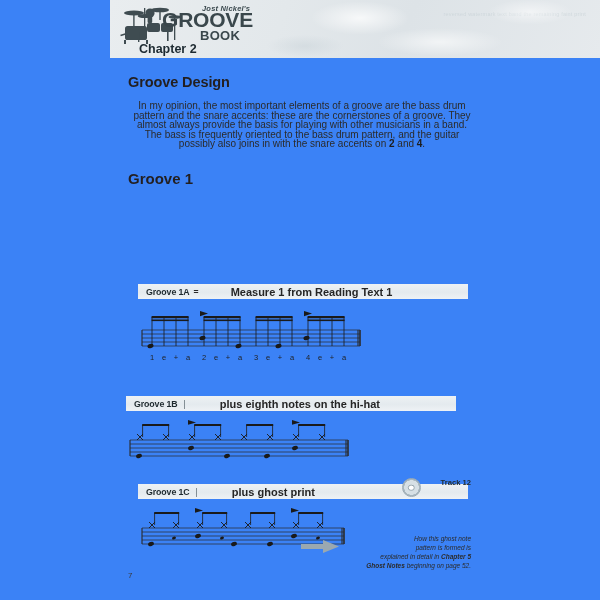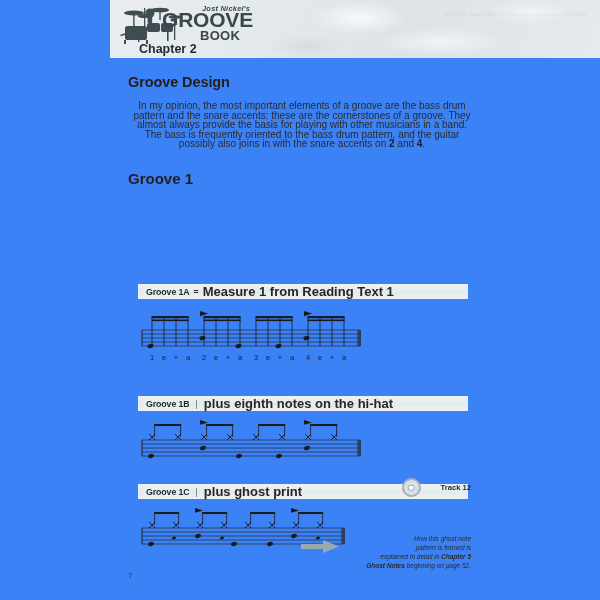--- a/index.html
+++ b/index.html
@@ -73,32 +73,32 @@
   .ex-bar{
     position:relative;height:15px;
     background:linear-gradient(180deg,#eef2f4 0%,#e4eaee 55%,#eef2f5 100%);
     display:flex;align-items:center;padding-left:8px;
   }
   .ex-name{font-size:8.8px;font-weight:bold;color:#1f2a2f;letter-spacing:-.1px;}
   .ex-sep{
     font-size:8.6px;color:#5d6b72;margin:0 6px 0 6px;font-weight:normal;
   }
   .ex-sep.eq{margin:0 4px 0 4px;font-weight:bold;color:#2a2a2a;}
-  .ex-desc{font-size:13px;font-weight:bold;color:#262626;}
+  .ex-desc{font-size:11px;font-weight:bold;color:#262626;margin-left:28px;}
 
   .ex-block{position:relative;}
   .ex-a{position:absolute;left:138px;top:284px;width:330px;}
-  .ex-b{position:absolute;left:138px;top:396px;width:330px;}
+  .ex-b{position:absolute;left:126px;top:396px;width:330px;}
   .ex-c{position:absolute;left:138px;top:484px;width:330px;}
 
   .notation{position:relative;margin-top:9px;}
 
   
   .track-badge{
-    position:absolute;right:-3px;top:-6px;display:flex;align-items:center;gap:20px;
+    position:absolute;right:-3px;top:-6px;display:flex;align-items:flex-start;gap:20px;
   }
   .cd-icon{
     width:17px;height:17px;border-radius:50%;
     background:
       radial-gradient(circle at 50% 50%, #ffffff 0 17%, #b9c6cd 18% 24%, #d7e0e5 25% 60%, #aab8c0 61% 78%, #e6ecef 79% 100%);
     border:1px solid #9dabb3;
     position:relative;
   }
   .cd-icon:after{
     content:"";position:absolute;left:50%;top:50%;width:4.5px;height:4.5px;

